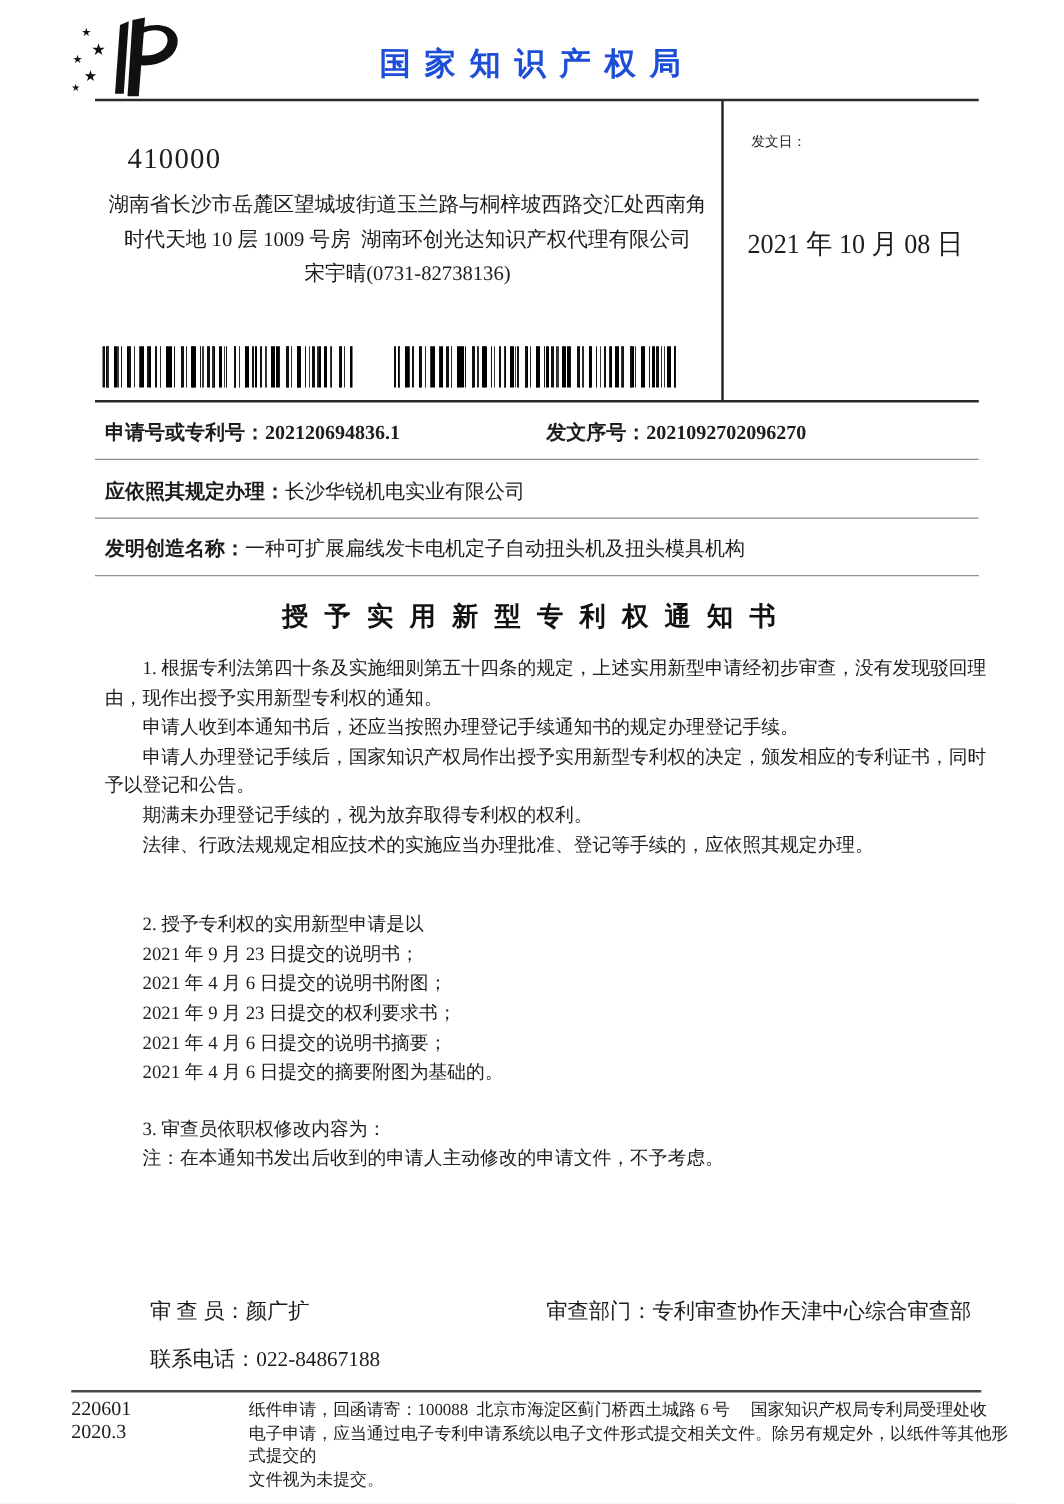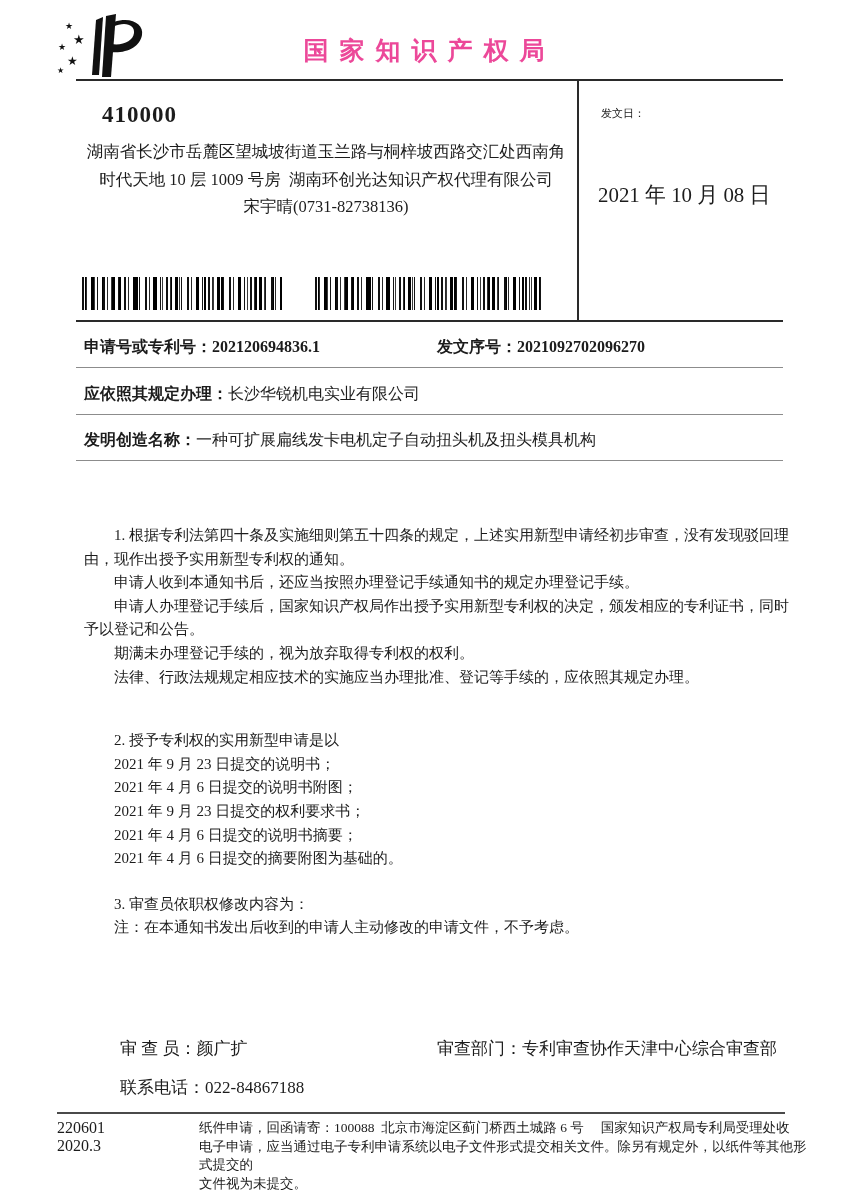--- a/index.html
+++ b/index.html
@@ -8,30 +8,30 @@
     font-family:"Liberation Serif","DejaVu Serif",serif;color:#1c1c1c;
     overflow:hidden;margin:0 auto;
   }
   .prewrap{white-space:pre-wrap;}
   .bold{font-weight:bold;}
 
   
   .logo{position:absolute;left:56px;top:13px;width:92px;height:66px;}
   .agency{
     position:absolute;left:76px;top:34px;width:707px;text-align:center;
-    font-size:25px;font-weight:bold;letter-spacing:11px;color:#ec4899;
+    font-size:25px;font-weight:bold;letter-spacing:11px;color:#1d4ed8;
   }
   .rule{position:absolute;background:#8c8c8c;height:1px;left:76px;width:707px;}
   .rule-dark{background:#2a2a2a;height:2px;}
   .rule-header{top:79px;}
   .vline{position:absolute;left:577px;top:80px;width:2px;height:241px;background:#2a2a2a;}
 
   
   .addr{position:absolute;left:76px;top:102px;width:500px;text-align:center;}
-  .postcode{text-align:left;padding-left:26px;font-size:23px;font-weight:bold;letter-spacing:1px;}
+  .postcode{text-align:left;padding-left:26px;font-size:23px;font-weight:normal;letter-spacing:1px;margin-top:12px;}
   .addr-lines{margin-top:10px;font-size:16.5px;line-height:27.5px;}
 
   
   .dispatch-label{position:absolute;left:601px;top:106px;font-size:11px;}
   .dispatch-date{
     position:absolute;left:598px;top:180px;font-size:22px;letter-spacing:0px;
     transform:scaleX(.95);transform-origin:left center;white-space:nowrap;
   }
 
   
@@ -125,20 +125,21 @@
   <div class="meta-row r-row2">
     <span class="bold">应依照其规定办理：</span><span>长沙华锐机电实业有限公司</span>
   </div>
   <div class="rule rule-m2"></div>
 
   <div class="meta-row r-row3">
     <span class="bold">发明创造名称：</span><span>一种可扩展扁线发卡电机定子自动扭头机及扭头模具机构</span>
   </div>
   <div class="rule rule-m3"></div>
 
+  <div class="notice-title">授予实用新型专利权通知书</div>
 
   <div class="body">
     <p class="para">1. 根据专利法第四十条及实施细则第五十四条的规定，上述实用新型申请经初步审查，没有发现驳回理由，现作出授予实用新型专利权的通知。</p>
     <p class="para">申请人收到本通知书后，还应当按照办理登记手续通知书的规定办理登记手续。</p>
     <p class="para">申请人办理登记手续后，国家知识产权局作出授予实用新型专利权的决定，颁发相应的专利证书，同时予以登记和公告。</p>
     <p class="para">期满未办理登记手续的，视为放弃取得专利权的权利。</p>
     <p class="para">法律、行政法规规定相应技术的实施应当办理批准、登记等手续的，应依照其规定办理。</p>
 
     <p class="para sec2">2. 授予专利权的实用新型申请是以</p>
     <p class="para">2021 年 9 月 23 日提交的说明书；</p>

